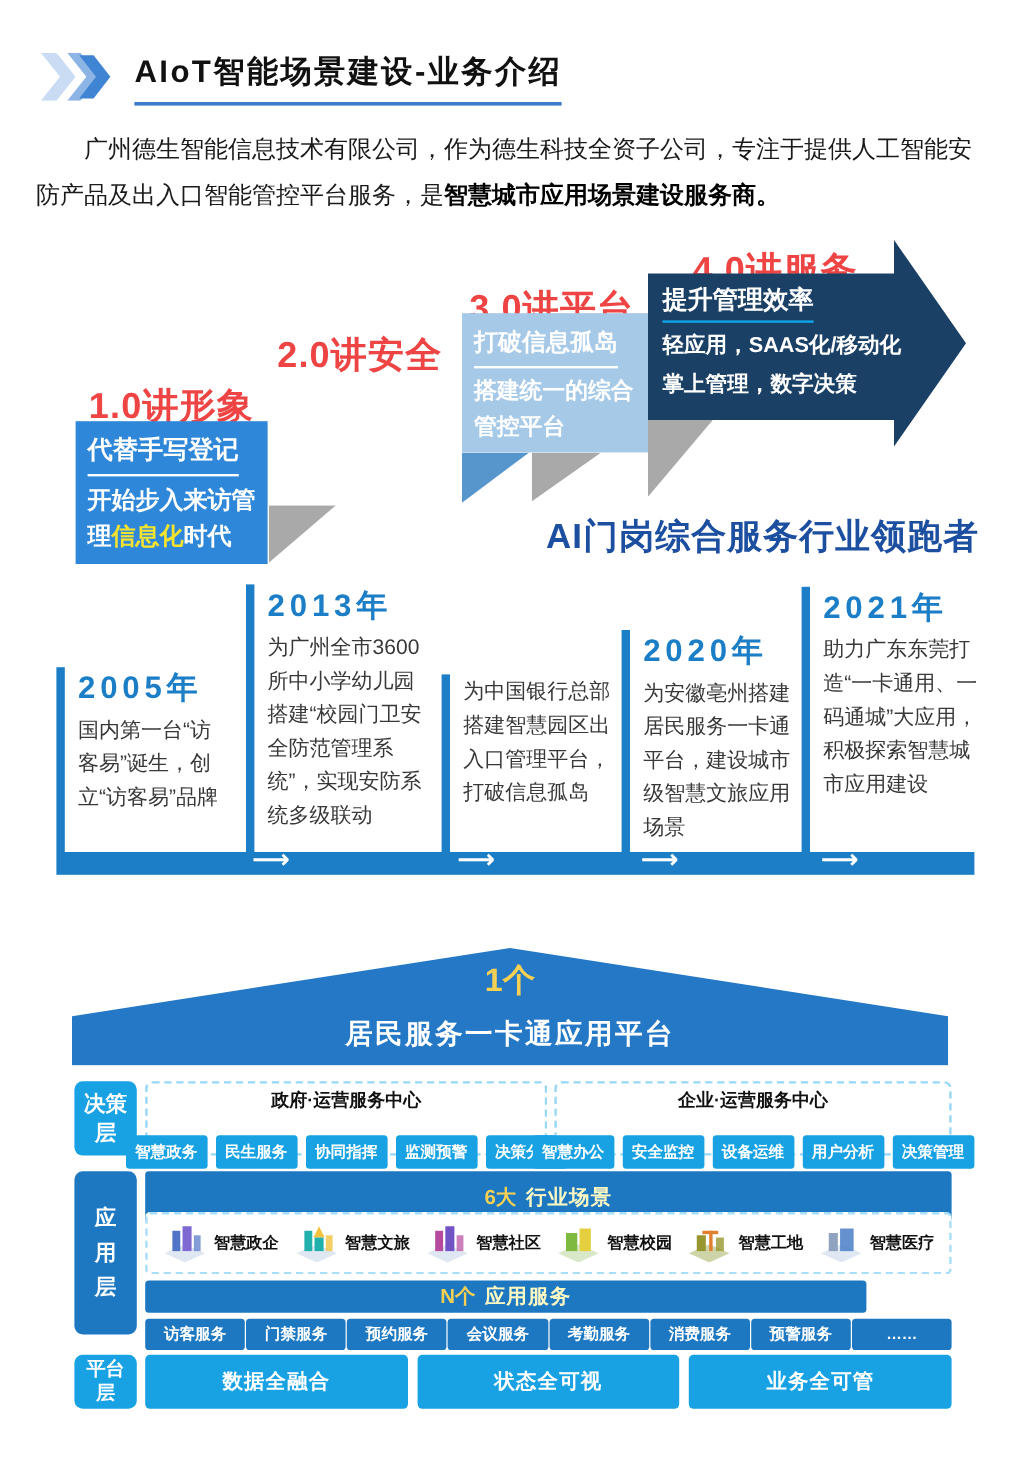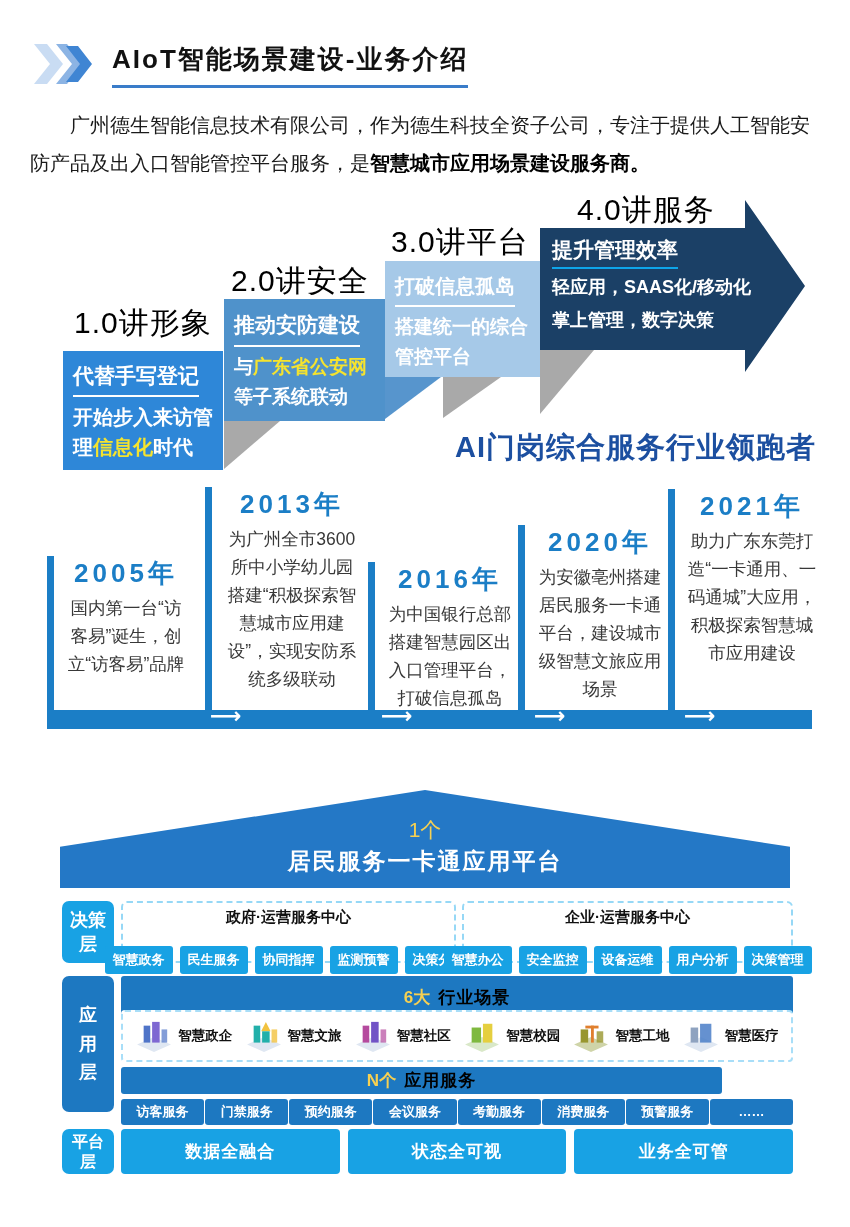--- a/index.html
+++ b/index.html
@@ -11,21 +11,21 @@
   .page-title{left:112px;top:42px;font-size:26px;font-weight:800;color:#111;
     letter-spacing:2px;border-bottom:3px solid #3a7cc9;padding-bottom:8px;}
   .chevrons{left:34px;top:44px;}
 
   
   .intro{left:30px;top:106px;width:792px;font-size:20px;color:#1a1a1a;
     line-height:1.92;text-indent:2em;}
   .intro b{font-weight:800;color:#000;}
 
   
-  .stair-title{font-size:30px;font-weight:400;color:#000000;letter-spacing:1px;white-space:nowrap;}
+  .stair-title{font-size:30px;font-weight:700;color:#ef4444;letter-spacing:1px;white-space:nowrap;margin-top:15px;}
   .t1{left:74px;top:303px;} .t2{left:231px;top:261px;} .t3{left:391px;top:222px;} .t4{left:577px;top:190px;}
   .sbox{color:#fff;font-weight:700;box-sizing:border-box;padding:9px 10px;}
   .sbox .u{display:inline-block;border-bottom:2px solid #fff;padding-bottom:3px;margin-bottom:5px;font-weight:800;}
   .sbox p{margin:0;}
   .b1{left:63px;top:351px;width:160px;height:119px;background:#2e87d8;font-size:20px;line-height:1.5;}
   .b1 .u{font-size:21px;}
   .b2{left:224px;top:299px;width:161px;height:122px;background:#4f92cb;font-size:19px;line-height:1.6;}
   .b2 .u{font-size:21px;}
   .b3{left:385px;top:261px;width:156px;height:116px;background:#a6c9e8;font-size:19px;line-height:1.6;}
   .b3 .u{font-size:20px;}
@@ -40,54 +40,54 @@
   .arrow4 .txt .u{display:inline-block;border-bottom:2px solid #0ea5e9;padding-bottom:3px;
       margin-bottom:6px;font-size:21px;font-weight:800;}
   .arrow4 .txt p{margin:0 0 9px 0;font-size:18px;white-space:nowrap;}
 
   .slogan{left:455px;top:428px;font-size:29px;font-weight:800;color:#1c4fa0;letter-spacing:1px;white-space:nowrap;}
 
   
   .tl-bar{left:47px;top:710px;width:765px;height:19px;background:#1b7ec6;}
   .tl-arrow{top:703px;color:#fff;font-size:22px;font-weight:700;}
   .a1{left:210px;} .a2{left:381px;} .a3{left:534px;} .a4{left:684px;}
-  .tcol{border-left:7px solid #1b7ec6;padding-left:11px;box-sizing:border-box;text-align:center;}
+  .tcol{border-left:7px solid #1b7ec6;padding-left:11px;box-sizing:border-box;}
   .tcol .year{font-size:26px;font-weight:800;color:#1b7ec6;letter-spacing:4px;margin-bottom:3px;white-space:nowrap;}
   .tcol .desc{font-size:17.5px;line-height:1.6;color:#383838;}
   .c1{left:47px;top:556px;width:140px;height:154px;}
   .c2{left:205px;top:487px;width:156px;height:223px;}
   .c3{left:368px;top:562px;width:146px;height:148px;}
   .c4{left:518px;top:525px;width:146px;height:185px;}
   .c5{left:668px;top:489px;width:150px;height:221px;}
 
   
   .roof{left:60px;top:790px;width:730px;height:98px;background:#2478c6;
     clip-path:polygon(50% 0,100% 58%,100% 100%,0 100%,0 58%);}
-  .roof .count{position:absolute;left:0;top:26px;width:100%;text-align:center;
-    color:#f6d052;font-size:21px;font-weight:400;}
+  .roof .count{position:absolute;left:0;top:9px;width:100%;text-align:center;
+    color:#f6d052;font-size:27px;font-weight:700;}
   .roof .rtitle{position:absolute;left:0;top:56px;width:100%;text-align:center;
     color:#fff;font-size:23px;font-weight:800;letter-spacing:2px;}
 
   .layer-label{background:#18a2e4;border-radius:7px;color:#fff;font-weight:700;
     display:flex;align-items:center;justify-content:center;text-align:center;box-sizing:border-box;}
   .lab-dec{left:62px;top:901px;width:52px;height:62px;font-size:18px;line-height:1.35;padding:0 7px;}
   .lab-app{left:62px;top:976px;width:52px;height:136px;background:#1d78c1;font-size:18px;line-height:1.6;padding:0 16px;}
   .lab-plat{left:62px;top:1129px;width:52px;height:45px;font-size:16px;line-height:1.25;padding:0 9px;}
 
   .group{background:#fff;border:2px dashed #96d8f6;border-radius:6px;box-sizing:border-box;padding-top:5px;}
   .g1{left:121px;top:901px;width:335px;height:62px;}
   .g2{left:462px;top:901px;width:331px;height:62px;}
   .group .gtitle{text-align:center;font-size:15px;font-weight:800;color:#111;}
   .chip-row{display:flex;justify-content:center;gap:7px;margin-top:7px;padding:12px 6px;}
   .chip{background:#18a2e4;color:#fff;font-size:13px;font-weight:700;border-radius:3px;
     padding:5px 8px;white-space:nowrap;}
 
   .hdr{background:#1d78c1;border-radius:3px;display:flex;align-items:center;justify-content:center;gap:8px;}
   .hdr .cnt{color:#f6d052;font-size:17px;font-weight:800;}
-  .hdr .htxt{color:#000000;font-size:17px;font-weight:800;letter-spacing:1px;}
+  .hdr .htxt{color:#fef9c3;font-size:17px;font-weight:800;letter-spacing:1px;}
   .hdr1{left:121px;top:976px;width:672px;height:42px;}
   .hdr2{left:121px;top:1067px;width:601px;height:27px;}
 
   .scenes{left:121px;top:1010px;width:672px;height:52px;background:#fff;border:2px dashed #a8def8;
     border-radius:4px;box-sizing:border-box;display:flex;align-items:center;justify-content:space-evenly;}
   .scene{display:flex;align-items:center;gap:5px;}
   .scene .sname{font-size:13.5px;font-weight:800;color:#111;white-space:nowrap;}
 
   .services{left:121px;top:1099px;width:672px;height:26px;display:flex;gap:1px;}
   .svc{flex:1;background:#1d78c1;border-radius:3px;color:#fff;font-size:13px;font-weight:700;
@@ -116,24 +116,20 @@
   <div class="abs page-title">AIoT智能场景建设-业务介绍</div>
 
   <div class="abs stair-title t1">1.0讲形象</div>
   <div class="abs stair-title t2">2.0讲安全</div>
   <div class="abs stair-title t3">3.0讲平台</div>
   <div class="abs stair-title t4">4.0讲服务</div>
 
   <div class="abs sbox b1">
     <span class="u">代替手写登记</span>
     <p><span>开始步入来访管理</span><span class="hl">信息化</span><span>时代</span></p>
-  </div>
-  <div class="abs sbox b2">
-    <span class="u">推动安防建设</span>
-    <p><span>与</span><span class="hl">广东省公安网</span><span>等子系统联动</span></p>
   </div>
   <div class="abs sbox b3">
     <span class="u">打破信息孤岛</span>
     <p><span>搭建统一的综合管控平台</span></p>
   </div>
 
   <div class="abs tail tail2"></div>
   <div class="abs tail tail3b"></div>
   <div class="abs tail tail3g"></div>
   <div class="abs tail tail4"></div>
@@ -150,24 +146,23 @@
   </div>
 
   <div class="abs slogan">AI门岗综合服务行业领跑者</div>
 
   <div class="abs tcol c1">
     <div class="year">2005年</div>
     <div class="desc">国内第一台“访客易”诞生，创立“访客易”品牌</div>
   </div>
   <div class="abs tcol c2">
     <div class="year">2013年</div>
-    <div class="desc">为广州全市3600所中小学幼儿园搭建“积极探索智慧城市应用建设”，实现安防系统多级联动</div>
+    <div class="desc">为广州全市3600所中小学幼儿园搭建“校园门卫安全防范管理系统”，实现安防系统多级联动</div>
   </div>
   <div class="abs tcol c3">
-    <div class="year">2016年</div>
     <div class="desc">为中国银行总部搭建智慧园区出入口管理平台，打破信息孤岛</div>
   </div>
   <div class="abs tcol c4">
     <div class="year">2020年</div>
     <div class="desc">为安徽亳州搭建居民服务一卡通平台，建设城市级智慧文旅应用场景</div>
   </div>
   <div class="abs tcol c5">
     <div class="year">2021年</div>
     <div class="desc">助力广东东莞打造“一卡通用、一码通城”大应用，积极探索智慧城市应用建设</div>
   </div>

